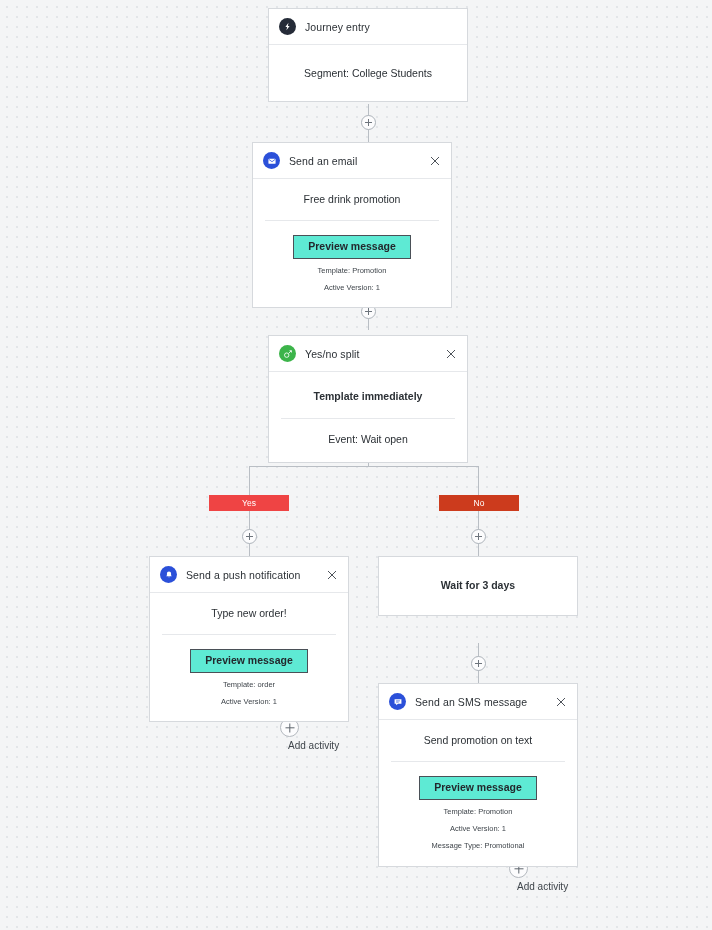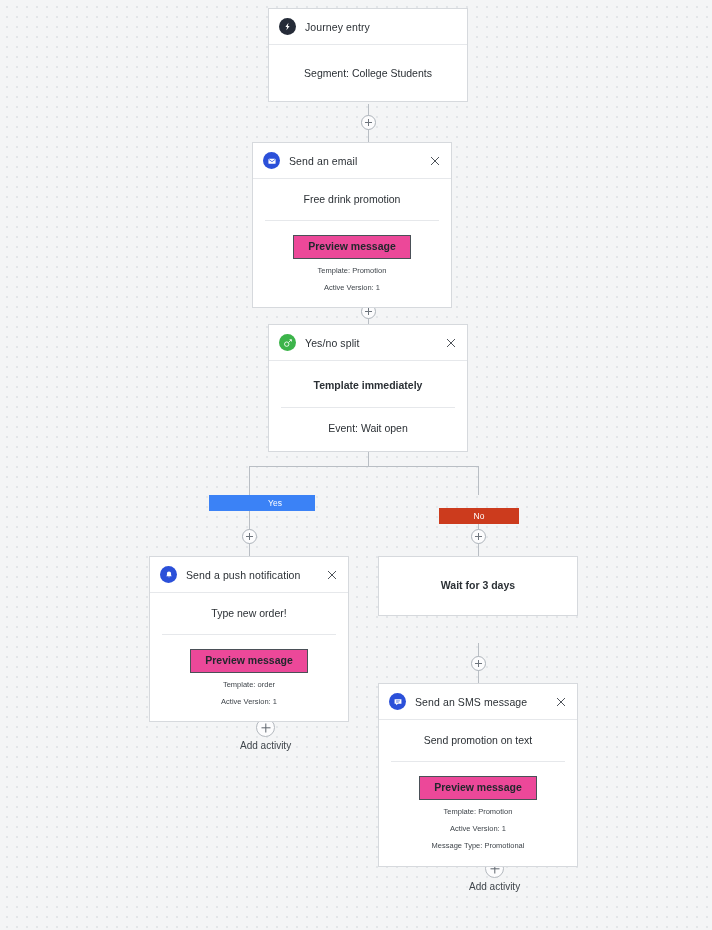--- a/index.html
+++ b/index.html
@@ -122,21 +122,21 @@
   .divider {
     height: 1px;
     background: #e6e8eb;
     margin: 13px 0 0;
   }
   .preview-btn {
     display: inline-block;
     margin: 14px 0 0;
     padding: 5px 14px 6px;
     border: 1px solid #4a5057;
-    background: #ec4899;
+    background: #5eead4;
     font-family: "Liberation Sans", sans-serif;
     font-size: 10.5px;
     font-weight: bold;
     color: #23282d;
     cursor: pointer;
     line-height: 1.1;
   }
   .meta {
     font-size: 7.5px;
     color: #3f454b;
@@ -153,21 +153,21 @@
     position: absolute;
     width: 80px;
     height: 16px;
     line-height: 16px;
     text-align: center;
     font-size: 8.5px;
     color: #ffffff;
     z-index: 3;
     cursor: pointer;
   }
-  .branch-yes { background: #3b82f6; padding-left: 26px; }
+  .branch-yes { background: #ef4444; }
   .branch-no  { background: #cc3b1d; }
 
   
   .add-activity {
     position: absolute;
     z-index: 3;
     display: flex;
     flex-direction: column;
     align-items: center;
     cursor: pointer;
@@ -195,20 +195,21 @@
   }
   .add-circle::after {
     width: 1.4px; height: 9px;
     transform: translate(-50%, -50%);
   }
   .add-label {
     margin-top: 3px;
     font-size: 10px;
     color: #3f454b;
     white-space: nowrap;
+    margin-left: 48px;
   }
 </style>
 </head>
 <body>
 
 <div id="canvas">
 
   <div class="conn v" style="left:368px; top:104px; height:38px;"></div>
   <div class="plus-node" style="left:361px; top:115px;"></div>
 
@@ -264,21 +265,21 @@
     </div>
     <div class="card-body">
       <div class="body-main">Free drink promotion</div>
       <div class="divider"></div>
       <button class="preview-btn">Preview message</button>
       <div class="meta">Template: Promotion</div>
       <div class="meta">Active Version: 1</div>
     </div>
   </div>
 
-  <div class="card" style="left:268px; top:324px;">
+  <div class="card" style="left:268px; top:335px;">
     <div class="card-header">
       <span class="card-icon" style="background:#3cb44a;">
         <svg width="10" height="10" viewBox="0 0 14 14">
             <circle cx="5.2" cy="8.6" r="3.1" stroke="#fff" stroke-width="1.2" fill="none"></circle>
             <path d="M8 6 11.6 2.4M9.2 2.4h2.6v2.6" stroke="#fff" stroke-width="1.2" fill="none"></path>
           </svg>
       </span>
       <span class="card-title">Yes/no split</span>
       <span class="card-close">
         <svg width="10" height="10" viewBox="0 0 12 12">
@@ -287,21 +288,21 @@
       </span>
     </div>
     <div class="card-body" style="padding:18px 12px 16px;">
       <div class="body-main bold">Template immediately</div>
       <div class="divider" style="margin-top:14px;"></div>
       <div class="body-main" style="margin-top:14px;">Event:  Wait open</div>
     </div>
   </div>
 
   <div class="branch-label branch-yes" style="left:209px; top:495px;">Yes</div>
-  <div class="branch-label branch-no" style="left:439px; top:495px;margin-top:13px;">No</div>
+  <div class="branch-label branch-no" style="left:439px; top:495px;">No</div>
 
   <div class="card" style="left:149px; top:556px;">
     <div class="card-header">
       <span class="card-icon" style="background:#2b50d9;">
         <svg width="10" height="10" viewBox="0 0 14 14">
             <path d="M7 2.1c-1.7 0-2.9 1.2-2.9 2.8v2.4l-1 1.3h7.8l-1-1.3V4.9c0-1.6-1.2-2.8-2.9-2.8z" fill="#fff"></path>
             <path d="M5.9 9.4a1.15 1.15 0 0 0 2.2 0z" fill="#fff"></path>
           </svg>
       </span>
       <span class="card-title">Send a push notification</span>

